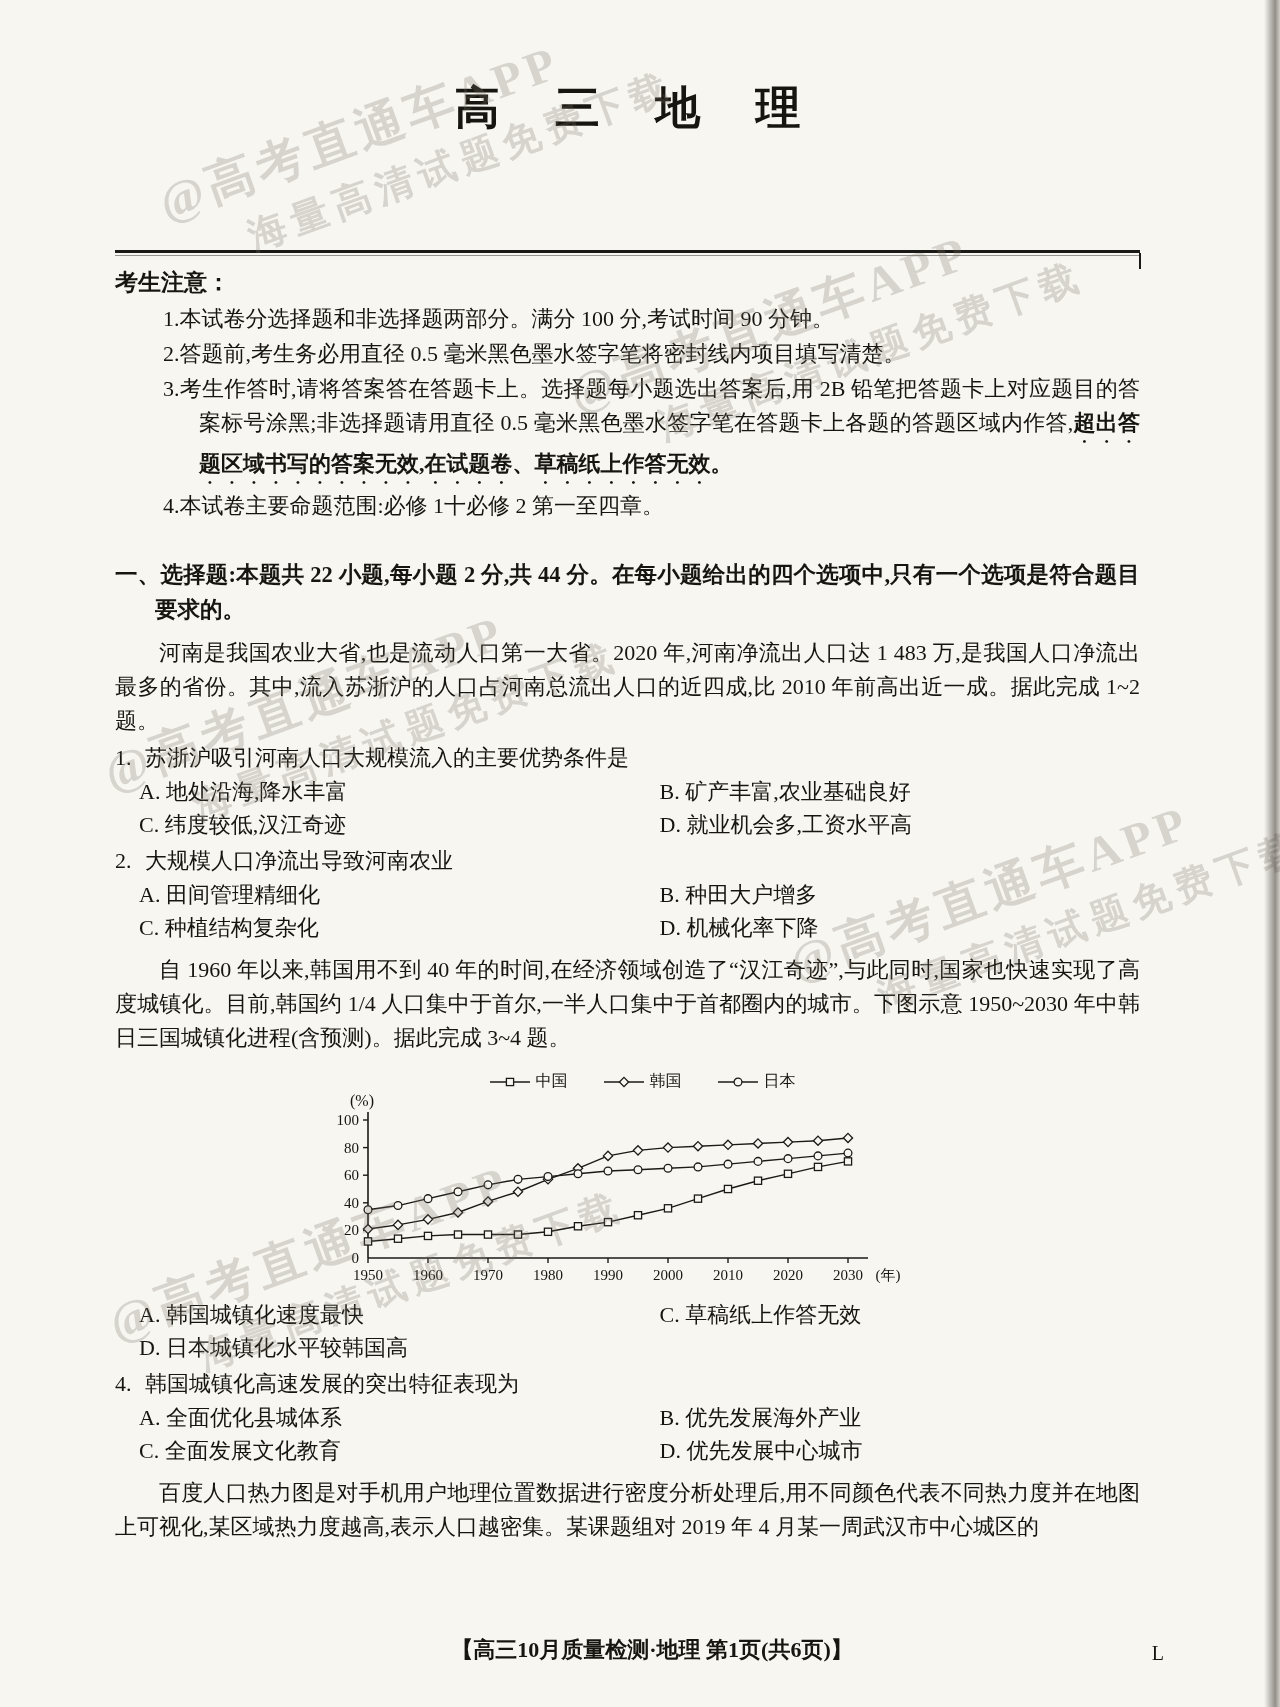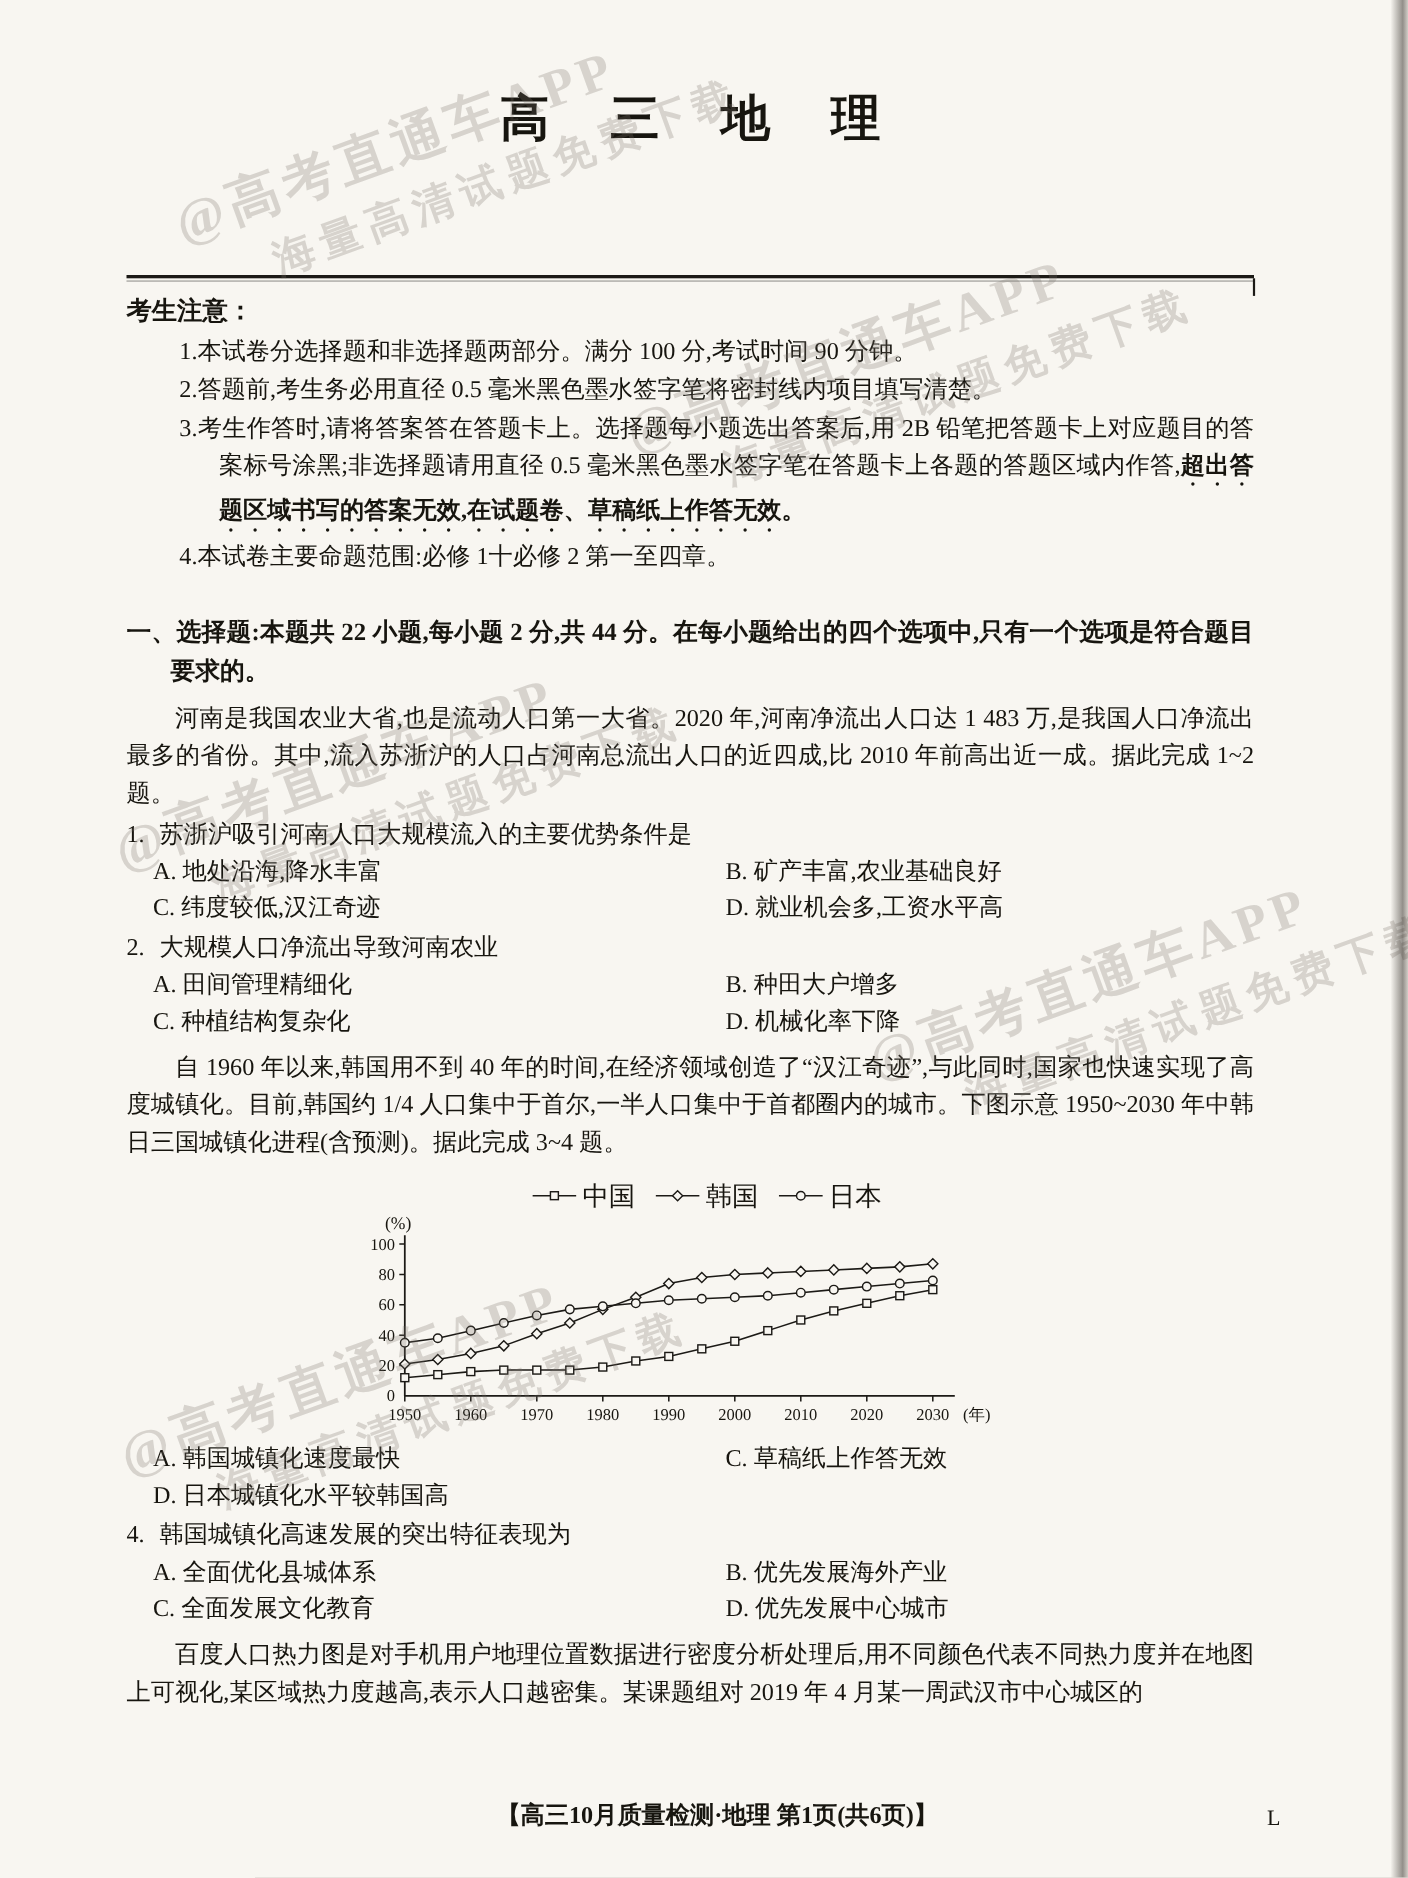--- a/index.html
+++ b/index.html
@@ -38,21 +38,21 @@
 
   .section-heading{margin:34px 0 0;font-size:22.5px;line-height:35px;font-weight:bold;padding-left:40px;text-indent:-40px;text-align:justify;}
 
   .passage{margin:9px 0 0;font-size:22px;line-height:34px;text-indent:2em;text-align:justify;}
 
   .question{margin-top:3px;font-size:22px;line-height:34px;}
   .stem .qnum{display:inline-block;min-width:30px;}
   .options{display:grid;grid-template-columns:52% 48%;padding-left:24px;line-height:33px;}
 
   .chart{margin:16px 0 8px;}
-  .legend{display:flex;justify-content:center;align-items:center;gap:18px;font-size:24px;margin-left:30px;}
+  .legend{display:flex;justify-content:center;align-items:center;gap:36px;font-size:16px;margin-left:30px;}
   .legend-item{display:inline-flex;align-items:center;gap:6px;}
   #chart-svg{display:block;margin:2px auto 0;}
   #chart-svg text{fill:#17150f;font-family:inherit;}
 
   .footer{position:absolute;left:12px;bottom:42px;width:100%;text-align:center;font-size:22px;font-weight:bold;z-index:1;}
   .footer-right{position:absolute;right:116px;bottom:42px;font-size:20px;z-index:1;}
 
   .watermark{
     position:absolute;z-index:2;pointer-events:none;white-space:nowrap;
     transform:rotate(-20deg);transform-origin:left top;

